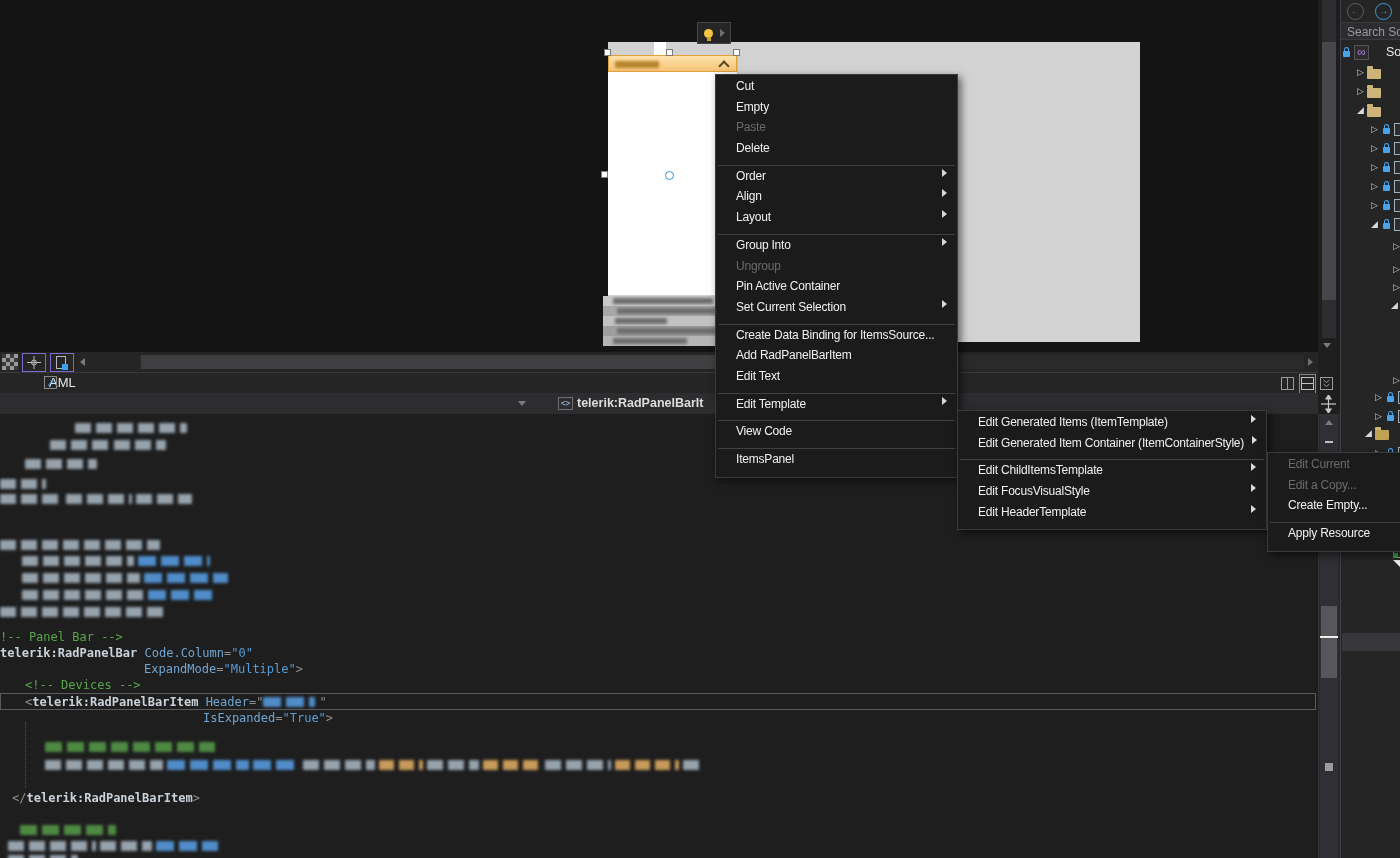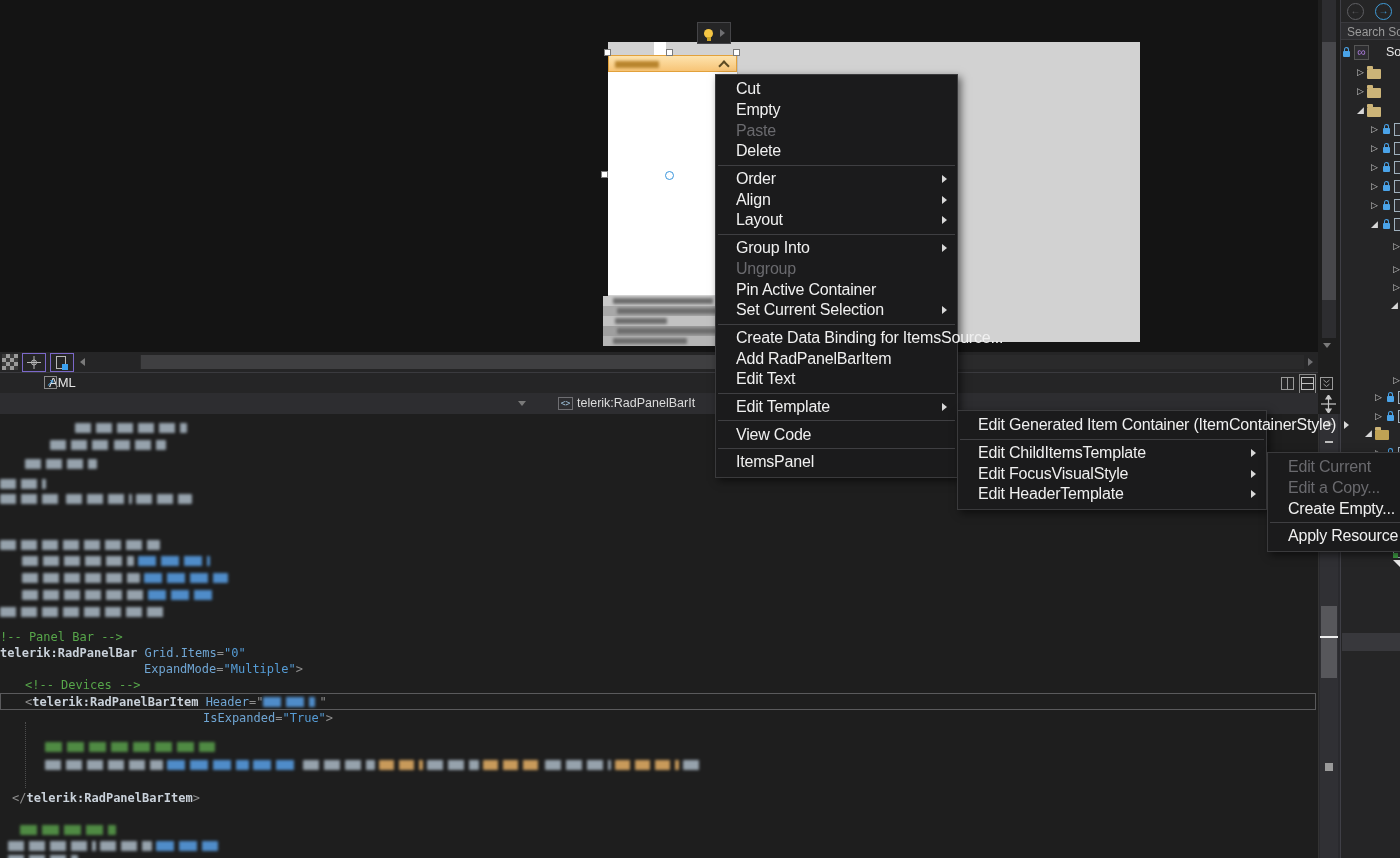--- a/index.html
+++ b/index.html
@@ -34,21 +34,21 @@
   #hscroll-track{left:140px;top:355px;width:1164px;height:14px;background:#2a2a2b;}
   #hscroll-thumb{left:141px;top:355px;width:600px;height:14px;background:#3f3f41;}
   .toolbox{width:24px;height:19px;border:1px solid #7b68c9;box-sizing:border-box;display:flex;align-items:center;justify-content:center;}
   #checker{left:2px;top:354px;width:16px;height:16px;background:repeating-conic-gradient(#9a9a9a 0 25%,#3a3a3a 0 50%) 0 0/8px 8px;}
   
   #tabrow{left:0;top:373px;width:1318px;height:20px;background:#252526;}
   #xaml-tab-label{left:1px;top:375px;color:#e4e4e4;font-size:13px;padding-left:48px;}
   #popout{left:44px;top:376px;width:13px;height:13px;border:1px solid #8a8a8a;box-sizing:border-box;color:#4aa0e0;font-size:10px;line-height:11px;text-align:center;}
   
   #crumbrow{left:0;top:393px;width:1318px;height:21px;background:#2d2d30;border-bottom:1px solid #3a3a3e;}
-  #crumb-label{left:577px;top:396px;color:#dcdcdc;font-size:12.5px;white-space:nowrap;}
+  #crumb-label{left:577px;top:396px;color:#dcdcdc;font-size:12.5px;white-space:nowrap;font-weight:bold;}
   #tagicon{left:558px;top:397px;width:15px;height:13px;border:1px solid #6e6e72;box-sizing:border-box;color:#9ec1da;font-size:8px;line-height:11px;text-align:center;font-family:"DejaVu Sans Mono",monospace;}
   
   #editor{left:0;top:414px;width:1318px;height:444px;background:#1e1e1e;overflow:hidden;}
   .code-line{position:absolute;height:16px;white-space:pre;font-family:"DejaVu Sans Mono",monospace;font-size:12px;line-height:16px;}
   .tk-cm{color:#57a64a}.tk-el{color:#c9d1da;font-weight:bold}.tk-at{color:#6fa5d3}.tk-vl{color:#559cd6}.tk-d{color:#8f8f8f}
   .blur{display:inline-block;height:10px;margin:3px 4px 0 0;vertical-align:top;filter:blur(1.7px);border-radius:1px;}
   .bl-g{background:repeating-linear-gradient(90deg,#96a2ac 0 16px,rgba(0,0,0,0) 16px 21px);}
   .bl-b{background:repeating-linear-gradient(90deg,#4f8cc9 0 18px,rgba(0,0,0,0) 18px 23px);}
   .bl-tn{background:repeating-linear-gradient(90deg,#c89a5a 0 15px,rgba(0,0,0,0) 15px 20px);}
   .bl-gr{background:repeating-linear-gradient(90deg,#4f8a43 0 17px,rgba(0,0,0,0) 17px 22px);}
@@ -73,21 +73,21 @@
   .folder{width:14px;height:10px;background:#ccb478;border-radius:1px;position:relative;margin-top:3px;flex:none;}
   .folder:before{content:'';position:absolute;top:-3px;left:0;width:6px;height:3px;background:#ccb478;border-radius:1px 1px 0 0;}
   .folder.open{background:#c0a254;}
   .doc{width:10px;height:13px;background:#2d2d30;border:1px solid #9fb0bd;box-sizing:border-box;position:relative;flex:none;}
   .doc .badge{position:absolute;left:-1px;bottom:-1px;width:5px;height:5px;background:#3fa045;}
   .vslogo{width:15px;height:15px;background:#2d2d30;border:1px solid #555;box-sizing:border-box;color:#a879d8;font-size:12px;line-height:12px;text-align:center;margin-right:3px;flex:none;}
   #sb-highlight{position:absolute;left:1px;top:633px;width:59px;height:18px;background:#38383c;}
   #gripper{position:absolute;left:52px;top:560px;width:0;height:0;border-top:9px solid #e8e8e8;border-left:9px solid transparent;}
   
   .menu{position:absolute;background:#1b1b1c;border:1px solid #3a3a3c;box-sizing:border-box;padding:4px 0;box-shadow:3px 3px 8px rgba(0,0,0,.55);z-index:50;}
-  .menu-item{position:relative;height:20.7px;display:flex;align-items:center;padding:0 10px 0 20px;color:#f0f0f0;font-size:16px;letter-spacing:-0.2px;white-space:nowrap;box-sizing:border-box;}
+  .menu-item{position:relative;height:20.7px;display:flex;padding:0 10px 0 20px;color:#f0f0f0;font-size:12px;letter-spacing:-0.2px;white-space:nowrap;box-sizing:border-box;}
   .menu-item .mi-label{flex:1;}
   .menu-item.disabled{color:#6a6a6e;}
   .menu-item.highlighted{background:#2f2f31;border:1px solid #858585;padding:0 9px 0 19px;}
   .mi-arrow{width:0;height:0;border-top:4px solid transparent;border-bottom:4px solid transparent;border-left:5px solid #d8d8d8;margin-left:8px;}
   .menu-sep{height:1px;background:#3f3f42;margin:3px 2px;}
   #context-menu{left:715px;top:74px;width:243px;}
   #submenu-templates{left:957px;top:410px;width:310px;}
   #submenu-resource{left:1267px;top:452px;width:150px;}
 </style>
 </head>
@@ -204,21 +204,21 @@
         <div class="code-line" style="top: 23px; left: 50px;"><span class="blur bl-g" style="width: 60px;"></span><span class="blur bl-g" style="width: 52px;"></span></div>
         <div class="code-line" style="top: 42px; left: 25px;"><span class="blur bl-g" style="width: 72px;"></span></div>
         <div class="code-line" style="top: 62px; left: 0px;"><span class="blur bl-g" style="width: 46px;"></span></div>
         <div class="code-line" style="top: 77px; left: 0px;"><span class="blur bl-g" style="width: 62px;"></span><span class="blur bl-g" style="width: 66px;"></span><span class="blur bl-g" style="width: 56px;"></span></div>
         <div class="code-line" style="top: 123px; left: 0px;"><span class="blur bl-g" style="width: 160px;"></span></div>
         <div class="code-line" style="top: 139px; left: 22px;"><span class="blur bl-g" style="width: 112px;"></span><span class="blur bl-b" style="width: 72px;"></span></div>
         <div class="code-line" style="top: 156px; left: 22px;"><span class="blur bl-g" style="width: 118px;"></span><span class="blur bl-b" style="width: 84px;"></span></div>
         <div class="code-line" style="top: 173px; left: 22px;"><span class="blur bl-g" style="width: 122px;"></span><span class="blur bl-b" style="width: 68px;"></span></div>
         <div class="code-line" style="top: 190px; left: 0px;"><span class="blur bl-g" style="width: 168px;"></span></div>
         <div class="code-line" style="top: 215px; left: 0px;"><span class="tk-cm">!-- Panel Bar --&gt;</span></div>
-        <div class="code-line" style="top: 231px; left: 0px;"><span class="tk-el">telerik:RadPanelBar</span><span class="tk-d"> </span><span class="tk-at">Grid.Items</span><span class="tk-d">=</span><span class="tk-vl">"0"</span></div>
+        <div class="code-line" style="top: 231px; left: 0px;"><span class="tk-el">telerik:RadPanelBar</span><span class="tk-d"> </span><span class="tk-at">Code.Column</span><span class="tk-d">=</span><span class="tk-vl">"0"</span></div>
         <div class="code-line" style="top: 247px; left: 144px;"><span class="tk-at">ExpandMode</span><span class="tk-d">=</span><span class="tk-vl">"Multiple"</span><span class="tk-d">&gt;</span></div>
         <div class="code-line" style="top: 263px; left: 25px;"><span class="tk-cm">&lt;!-- Devices --&gt;</span></div>
         <div class="code-line" style="top: 280px; left: 25px;"><span class="tk-d">&lt;</span><span class="tk-el">telerik:RadPanelBarItem</span><span class="tk-d"> </span><span class="tk-at">Header</span><span class="tk-d">="</span><span class="blur bl-b" style="width: 52px;"></span><span class="tk-d">"</span></div>
         <div class="code-line" style="top: 296px; left: 203px;"><span class="tk-at">IsExpanded</span><span class="tk-d">=</span><span class="tk-vl">"True"</span><span class="tk-d">&gt;</span></div>
         <div class="code-line" style="top: 325px; left: 45px;"><span class="blur bl-gr" style="width: 170px;"></span></div>
         <div class="code-line" style="top: 343px; left: 45px;"><span class="blur bl-g" style="width: 118px;"></span><span class="blur bl-b" style="width: 82px;"></span><span class="blur bl-b" style="width: 46px;"></span><span class="blur bl-g" style="width: 38px;"></span><span class="blur bl-g" style="width: 30px;"></span><span class="blur bl-tn" style="width: 44px;"></span><span class="blur bl-g" style="width: 52px;"></span><span class="blur bl-tn" style="width: 58px;"></span><span class="blur bl-g" style="width: 66px;"></span><span class="blur bl-tn" style="width: 64px;"></span><span class="blur bl-g" style="width: 20px;"></span></div>
         <div class="code-line" style="top: 376px; left: 12px;"><span class="tk-d">&lt;/</span><span class="tk-el">telerik:RadPanelBarItem</span><span class="tk-d">&gt;</span></div>
         <div class="code-line" style="top: 408px; left: 20px;"><span class="blur bl-gr" style="width: 96px;"></span></div>
         <div class="code-line" style="top: 424px; left: 8px;"><span class="blur bl-g" style="width: 88px;"></span><span class="blur bl-g" style="width: 52px;"></span><span class="blur bl-b" style="width: 62px;"></span></div>
         <div class="code-line" style="top: 438px; left: 8px;"><span class="blur bl-g" style="width: 70px;"></span></div>
@@ -418,20 +418,24 @@
       <div class="menu-item">
         <span class="mi-label">View Code</span>
       </div>
       <div class="menu-sep"></div>
       <div class="menu-item">
         <span class="mi-label">ItemsPanel</span>
       </div>
     </div>
   <div id="submenu-templates" class="menu">
       <div class="menu-item">
+        <span class="mi-label">Edit Generated Items (ItemTemplate)</span>
+        <span class="mi-arrow"></span>
+      </div>
+      <div class="menu-item">
         <span class="mi-label">Edit Generated Item Container (ItemContainerStyle)</span>
         <span class="mi-arrow"></span>
       </div>
       <div class="menu-sep"></div>
       <div class="menu-item">
         <span class="mi-label">Edit ChildItemsTemplate</span>
         <span class="mi-arrow"></span>
       </div>
       <div class="menu-item">
         <span class="mi-label">Edit FocusVisualStyle</span>

